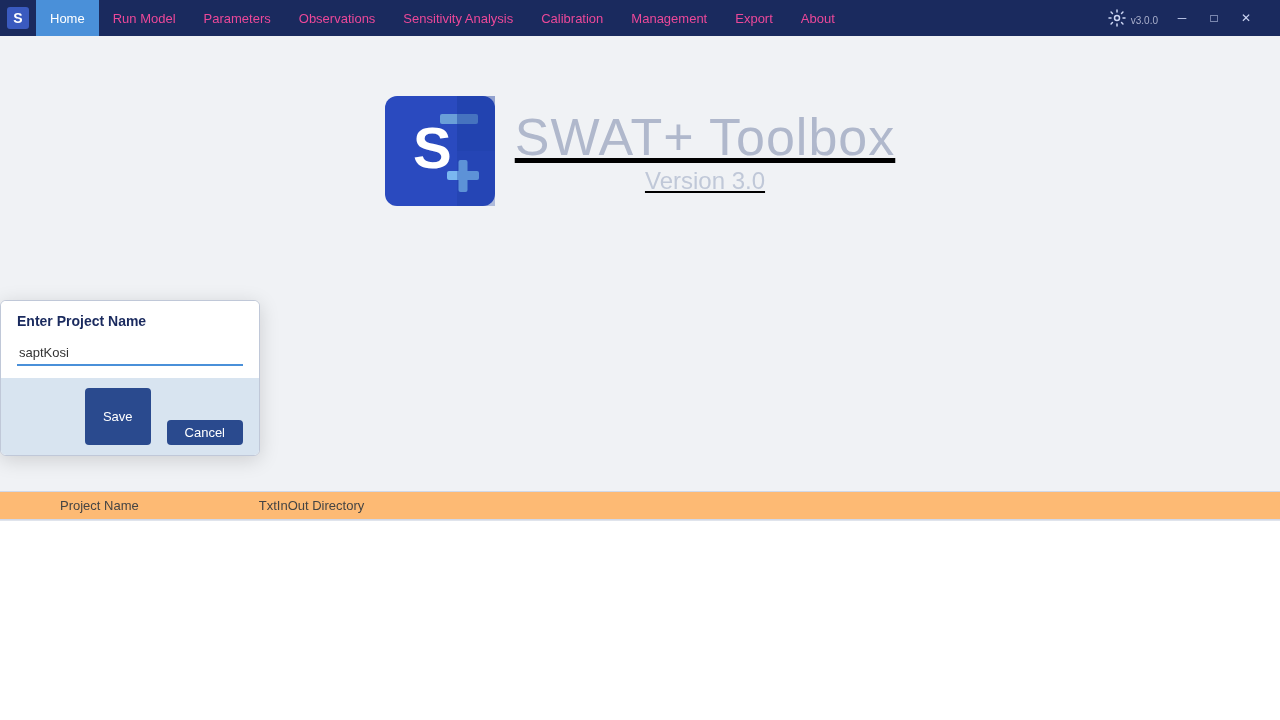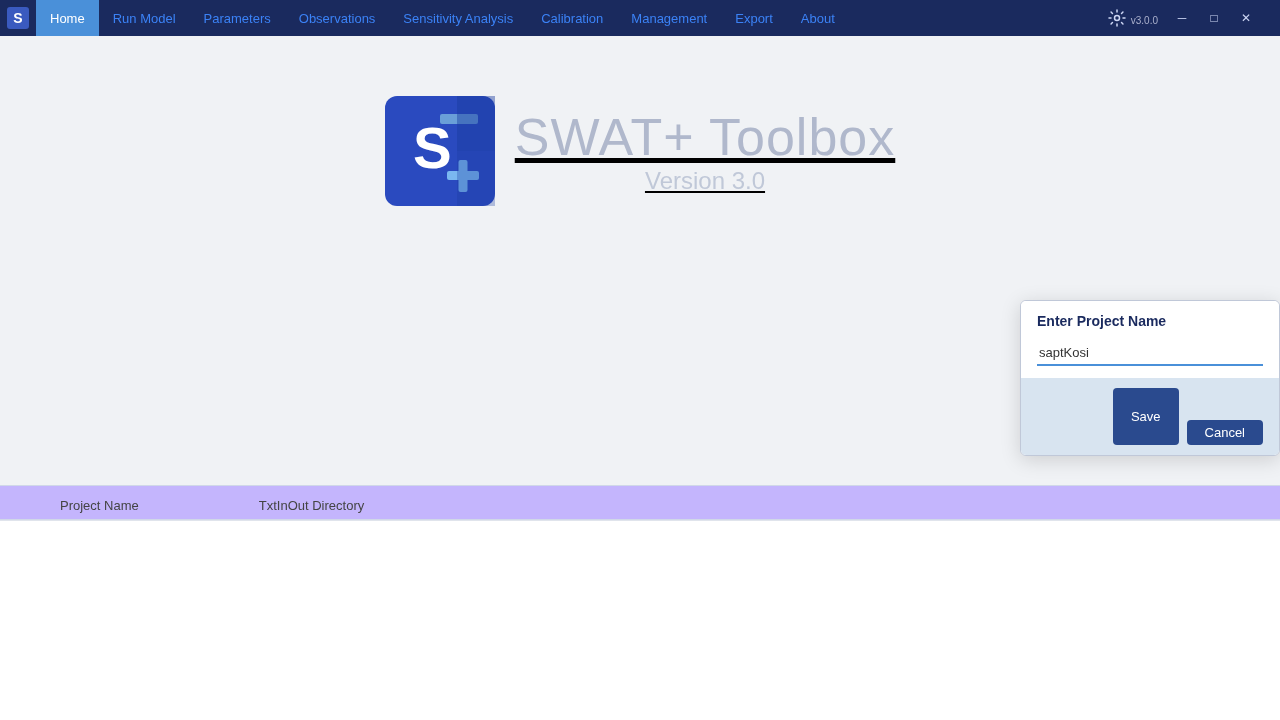--- a/index.html
+++ b/index.html
@@ -33,21 +33,21 @@
     #nav-menu {
       display: flex;
       flex: 1;
       height: 100%;
     }
 
     .nav-item {
       display: flex;
       align-items: center;
       padding: 0 14px;
-      color: #3b82f6;
+      color: #ec4899;
       font-size: 13px;
       cursor: pointer;
       white-space: nowrap;
       height: 100%;
     }
 
     .nav-item.active {
       background: #4a90d9;
       color: white;
     }
@@ -132,21 +132,21 @@
       color: #c0c8d8;
       text-align: center;
     }
 
     
     #dialog-overlay {
       position: absolute;
       top: 0; left: 0; right: 0; bottom: 0;
       display: flex;
       align-items: center;
-      justify-content: flex-end;
+      justify-content: flex-start;
       border-radius: 24px;
     }
 
     #dialog {
       background: white;
       border: 1px solid #c0c8d8;
       border-radius: 6px;
       width: 260px;
       box-shadow: 0 4px 20px rgba(0,0,0,0.15);
       overflow: hidden;
@@ -177,21 +177,21 @@
       padding: 4px 2px;
       color: #333;
       background: transparent;
     }
 
     #dialog-footer {
       background: #d8e4f0;
       padding: 10px 16px;
       display: flex;
       justify-content: flex-end;
-      gap: 8px;
+      gap: 16px;
     }
 
     .dialog-btn {
       padding: 5px 18px;
       border: none;
       border-radius: 4px;
       font-size: 13px;
       cursor: pointer;
       font-weight: 500;
     }
@@ -212,22 +212,22 @@
       position: absolute;
       bottom: 0;
       left: 0;
       right: 0;
     }
 
     #table-header {
       display: flex;
       border-top: 1px solid #d0d8e8;
       border-bottom: 1px solid #d0d8e8;
-      background: #c4b5fd;
-      padding: 12px 0 6px 60px;
+      background: #fdba74;
+      padding: 6px 0 6px 60px;
       gap: 120px;
     }
 
     .table-col-header {
       font-size: 13px;
       color: #444;
       font-weight: 400;
     }
 
     #table-body {

